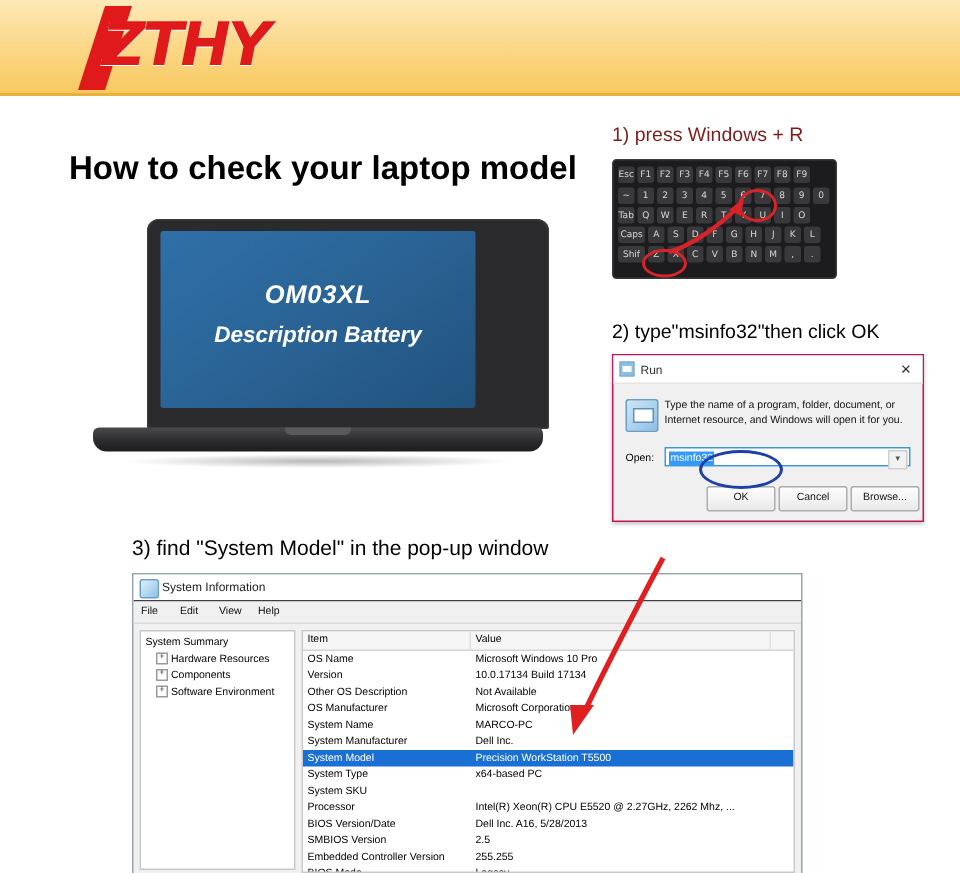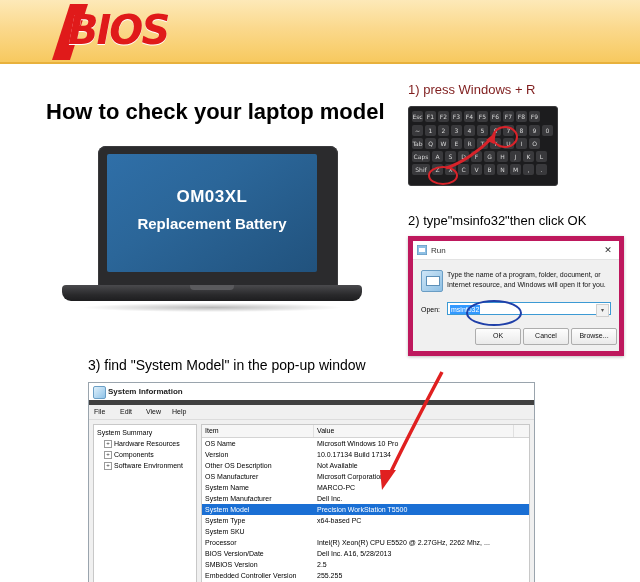--- a/index.html
+++ b/index.html
@@ -55,24 +55,25 @@
 
   
   #laptop-wrap {
     position: absolute;
     left: 62px; top: 146px;
     width: 300px; height: 180px;
   }
   #laptop-lid {
     position: absolute;
     left: 36px; top: 0;
-    width: 240px; height: 140px;
+    width: 268px; height: 140px;
     background: #2b2b2d;
     border-radius: 8px 8px 2px 2px;
     box-shadow: inset 0 0 0 1px #3a3a3c;
+    font-style: italic;
   }
   #laptop-screen {
     position: absolute;
     left: 9px; top: 8px;
     width: 210px; height: 118px;
     background: linear-gradient(145deg,#2f6fa8 0%, #2b6699 40%, #21527d 100%);
     border-radius: 2px;
     color: #fff;
     text-align: center;
   }
@@ -169,21 +170,21 @@
     left: 408px; top: 213px;
     font-size: 13px;
     color: #000;
   }
   
   #run-dialog {
     position: absolute;
     left: 408px; top: 236px;
     width: 206px; height: 110px;
     background: #f0f0f0;
-    border: 5px solid #be185d;
+    border: 1px solid #be185d;
     box-shadow: 0 1px 3px rgba(0,0,0,.25);
     font-size: 7px;
     color: #000;
   }
   #run-titlebar {
     position: relative;
     height: 18px;
     background: #ffffff;
     border-bottom: 1px solid #e3e3e3;
   }
@@ -305,22 +306,21 @@
     background: #f0f0f0;
     border: 1px solid #9aa4ad;
     font-size: 7px;
     color: #000;
     overflow: hidden;
   }
   #si-titlebar {
     position: relative;
     height: 17px;
     background: #ffffff;
-    border-bottom: 5px solid #404040;
-    font-weight: bold;
+    border-bottom: 1px solid #404040;
   }
   #si-title-icon {
     position: absolute;
     left: 4px; top: 3px;
     width: 11px; height: 11px;
     background: linear-gradient(135deg,#dff0fb,#8fc3e8);
     border: 1px solid #6b9fc6;
     border-radius: 2px;
   }
   #si-title-text {
@@ -418,30 +418,30 @@
     width: 86px; height: 126px;
   }
 </style>
 </head>
 <body>
 
 <div id="header">
   <svg style="position:absolute;left:52px;top:4px;" width="130" height="56" viewBox="0 0 130 56">
     <polygon points="18,0 36,0 18,56 0,56" fill="#e01a1a"></polygon>
   </svg>
-  <div id="brand">BIOS</div>
+  <div id="brand">ZTHY</div>
 </div>
 
 <div id="main-title">How to check your laptop model</div>
 
 <div id="laptop-wrap">
   <div id="laptop-lid">
     <div id="laptop-screen">
       <div id="screen-line1">OM03XL</div>
-      <div id="screen-line2">Replacement Battery</div>
+      <div id="screen-line2">Description Battery</div>
     </div>
   </div>
   <div id="laptop-base"></div>
   <div id="laptop-notch"></div>
   <div id="laptop-shadow"></div>
 </div>
 
 <div id="step1-label">1)  press Windows + R</div>
 
 <div id="keyboard">

